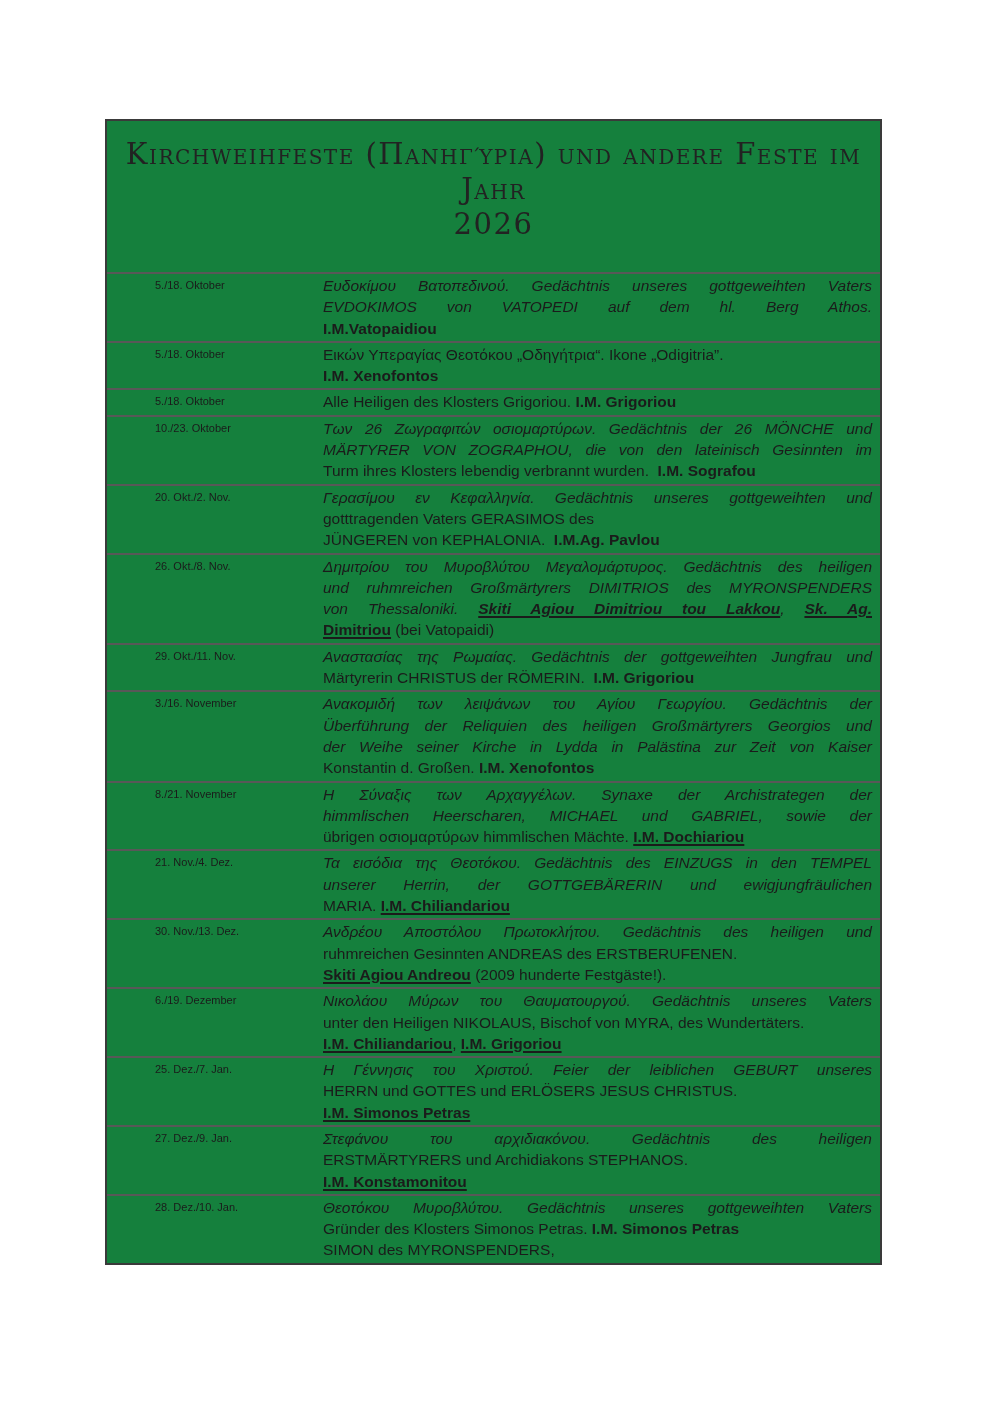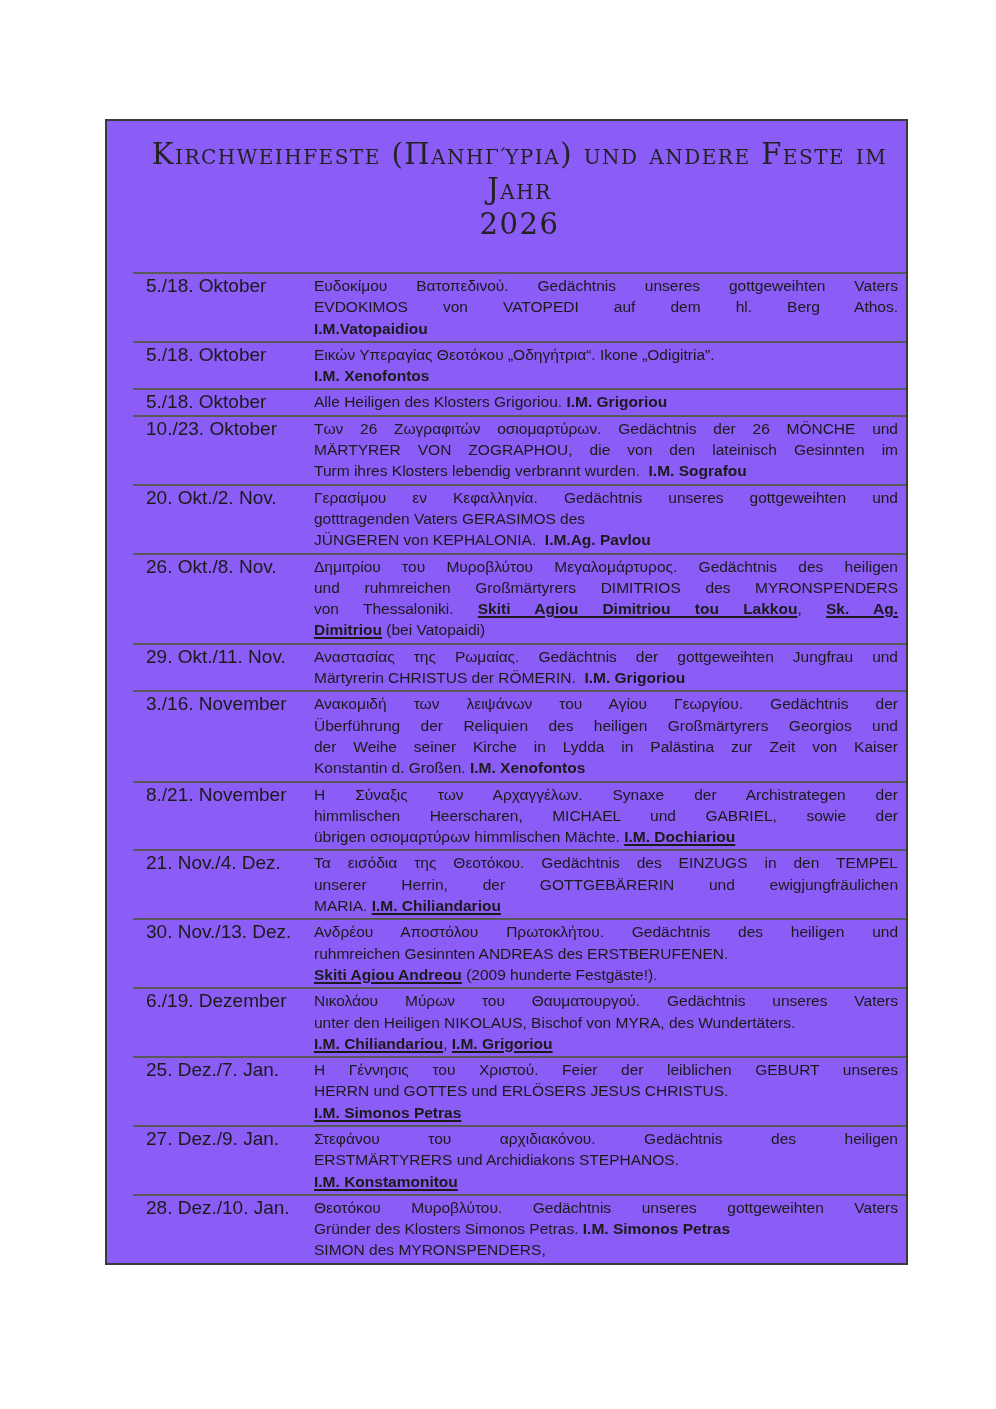--- a/index.html
+++ b/index.html
@@ -14,59 +14,60 @@
     font-family: "Liberation Sans", sans-serif;
     color: #1b1b1b;
     -webkit-font-smoothing: antialiased;
   }
   .doc-table {
     position: absolute;
     left: 105px;
     top: 119px;
     width: 773px;
     border: 2px solid #3a3a3a;
-    background: #8b5cf6;
-    padding-left: 26px;
+    background: #15803d;
   }
   .title-cell {
     padding: 16px 12px 30px 12px;
     text-align: center;
     font-family: "DejaVu Serif", serif;
     font-variant-caps: small-caps;
     font-size: 29px;
     line-height: 35px;
     letter-spacing: 1.5px;
     color: #222222;
   }
   .row {
     display: flex;
     border-top: 2px solid #585858;
   }
   .date-cell {
     flex: none;
     width: 162px;
     padding: 1px 6px 2px 13px;
-    font-size: 19px;
+    font-size: 11px;
     line-height: 21.3px;
     white-space: nowrap;
+    margin-left: 35px;
   }
   .desc-cell {
     flex: 1;
     min-width: 0;
     padding: 1px 8px 2px 0;
     font-size: 15.5px;
   }
   .line {
     line-height: 21.3px;
     white-space: pre-wrap;
     text-align: left;
   }
   .line.just {
     text-align: justify;
     text-align-last: justify;
+    font-style: italic;
   }
   .seg.b { font-weight: bold; }
   .seg.u { text-decoration: underline; text-decoration-thickness: 2px; text-underline-offset: 2px; }
 </style>
 </head>
 <body>
 
 <div class="doc-table">
   <div class="title-cell">
     <div>Kirchweihfeste (Πανηγύρια) und andere Feste im Jahr</div>

